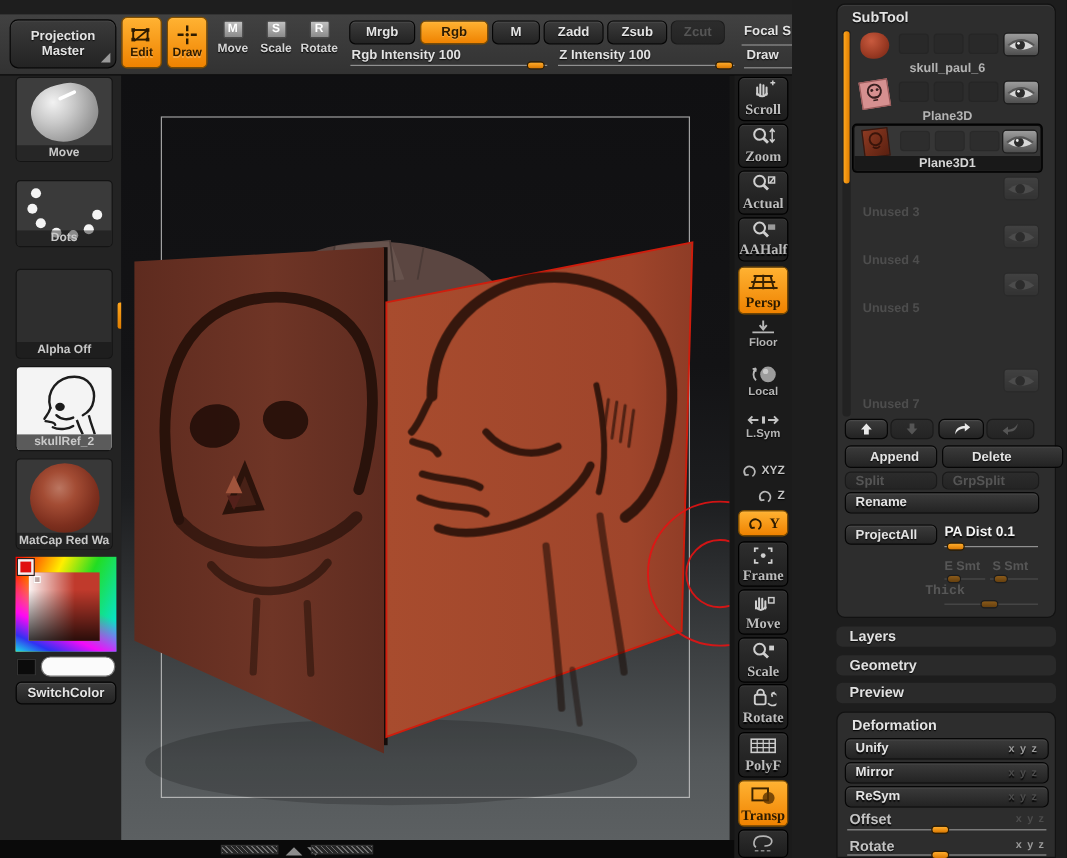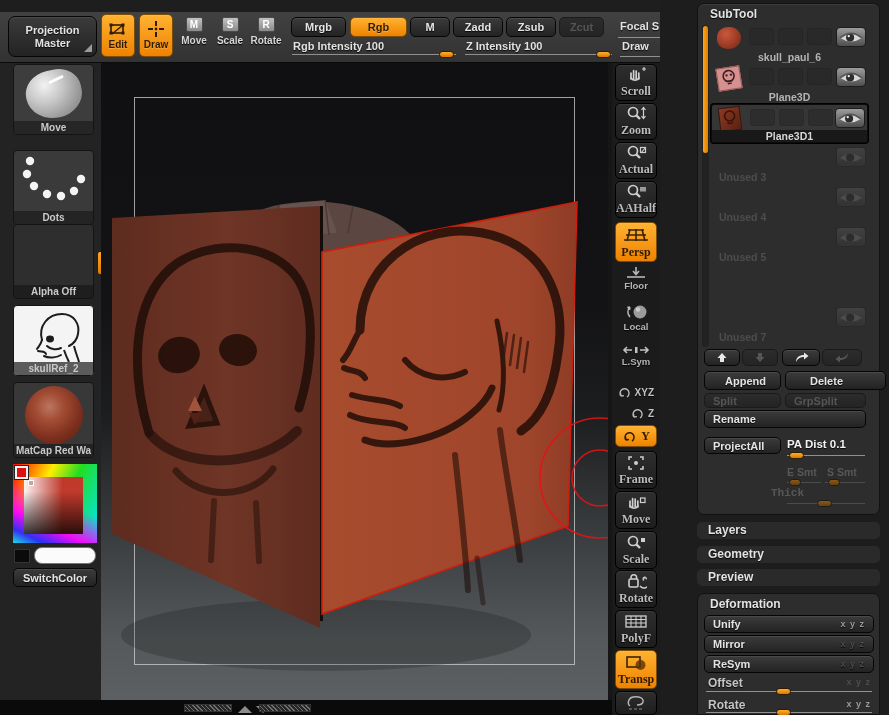--- a/index.html
+++ b/index.html
@@ -199,21 +199,21 @@
 
 <div id="leftpanel" class="abs">
 
   <div class="lthumb" style="top:1px; height:71px;">
     <div style="position:absolute; left:12px; top:5px; width:56px; height:48px; transform:rotate(-12deg);
       border-radius:52% 48% 55% 58%; background:radial-gradient(circle at 36% 28%, #f2f2f2 0%, #c9c9c9 35%, #9a9a9a 70%, #787878 100%);"></div>
     <div style="position:absolute; left:34px; top:13px; width:16px; height:3px; background:#fff; border-radius:2px; transform:rotate(-25deg);"></div>
     <div class="cap">Move</div>
   </div>
 
-  <div class="lthumb" style="top:87px; height:75px; background:#3a3a3a;">
+  <div class="lthumb" style="top:87px; height:56px; background:#3a3a3a;">
     <svg width="79" height="56" viewBox="0 0 79 56">
       <g fill="#f4f4f4">
         <circle cx="16" cy="10" r="4.2"></circle>
           <circle cx="13" cy="23" r="4.2"></circle>
           <circle cx="20" cy="35" r="4.2"></circle>
         <circle cx="33" cy="43" r="4.2"></circle>
           <circle cx="47" cy="45" r="4.2"></circle>
           <circle cx="60" cy="40" r="4.2"></circle>
         <circle cx="67" cy="28" r="4.2"></circle>
       </g>

